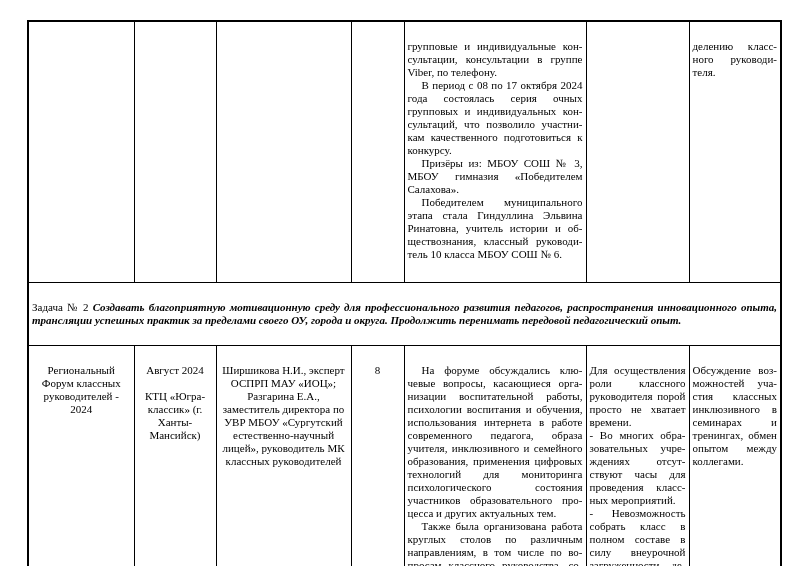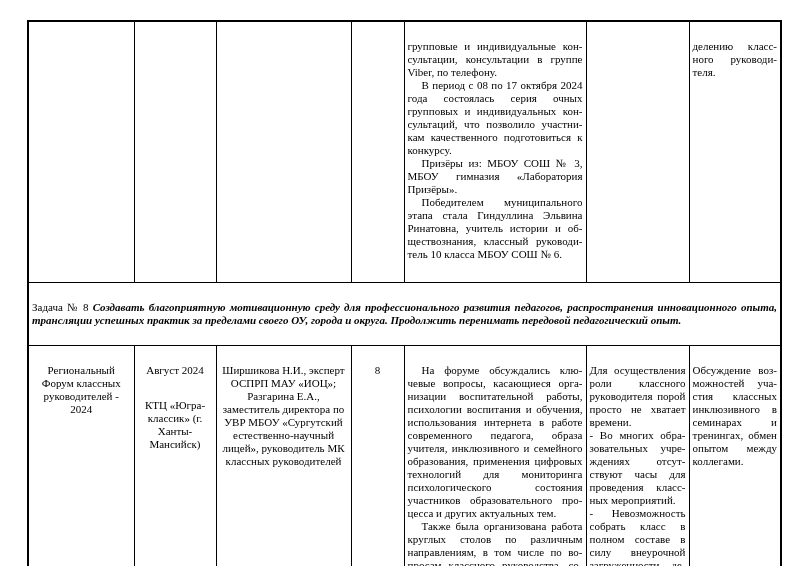--- a/index.html
+++ b/index.html
@@ -33,21 +33,21 @@
   }
   tr.r1 td { height: 224px; }
   tr.r2 td { height: 25px; }
   tr.r3 td { height: 252px; }
   p { margin: 0; }
   .just   { text-align: justify; }
   .indent { text-indent: 14px; }
   .center { text-align: center; }
   .task-text  { font-weight: bold; font-style: italic; }
   .task-label { font-weight: normal; font-style: normal; }
-  .venue-para { margin-top: 22px; }
+  .venue-para { margin-top: 13px; }
 </style>
 </head>
 <body>
 
 <div class="page">
   <table class="doc">
     <colgroup>
       <col style="width:106px">
       <col style="width:82px">
       <col style="width:135px">
@@ -59,32 +59,32 @@
 
     <tbody>
         <tr class="r1">
       <td></td>
       <td></td>
       <td></td>
       <td></td>
       <td>
         <p class="just">групповые и индивидуальные кон­сультации, консультации в группе Viber, по телефону.</p>
         <p class="just indent">В период с 08 по 17 октября 2024 года состоялась серия очных групповых и индивидуальных кон­сультаций, что позволило участни­кам качественного подготовиться к конкурсу.</p>
-        <p class="just indent">Призёры из: МБОУ СОШ № 3, МБОУ гимназия «Лаборатория Призёры».</p>
+        <p class="just indent">Призёры из: МБОУ СОШ № 3, МБОУ гимназия «Победителем Салахова».</p>
         <p class="just indent">Победителем муниципального этапа стала Гиндуллина Эльвина Ринатовна, учитель истории и об­ществознания, классный руководи­тель 10 класса МБОУ СОШ № 6.</p>
       </td>
       <td></td>
       <td>
         <p class="just">делению класс­ного руководи­теля.</p>
       </td>
     </tr>
 
     <tr class="r2">
       <td colspan="7">
-        <p class="just"><span class="task-label">Задача № 8</span> <span class="task-text">Создавать благоприятную мотивационную среду для профессионального развития педагогов, распространения инновационного опыта, трансляции успешных практик за пределами своего ОУ, города и округа. Продолжить перенимать передовой педагогический опыт.</span></p>
+        <p class="just"><span class="task-label">Задача № 2</span> <span class="task-text">Создавать благоприятную мотивационную среду для профессионального развития педагогов, распространения инновационного опыта, трансляции успешных практик за пределами своего ОУ, города и округа. Продолжить перенимать передовой педагогический опыт.</span></p>
       </td>
     </tr>
 
     <tr class="r3">
       <td class="center">Региональный Форум классных руководителей - 2024</td>
       <td class="center">
         <p>Август 2024</p>
         <p class="venue-para">КТЦ «Югра-классик» (г. Ханты-Мансийск)</p>
       </td>
       <td class="center">Ширшикова Н.И., эксперт ОСПРП МАУ «ИОЦ»; Разгарина Е.А., заместитель директора по УВР МБОУ «Сургут­ский естественно-научный лицей», руководитель МК классных руководителей</td>

